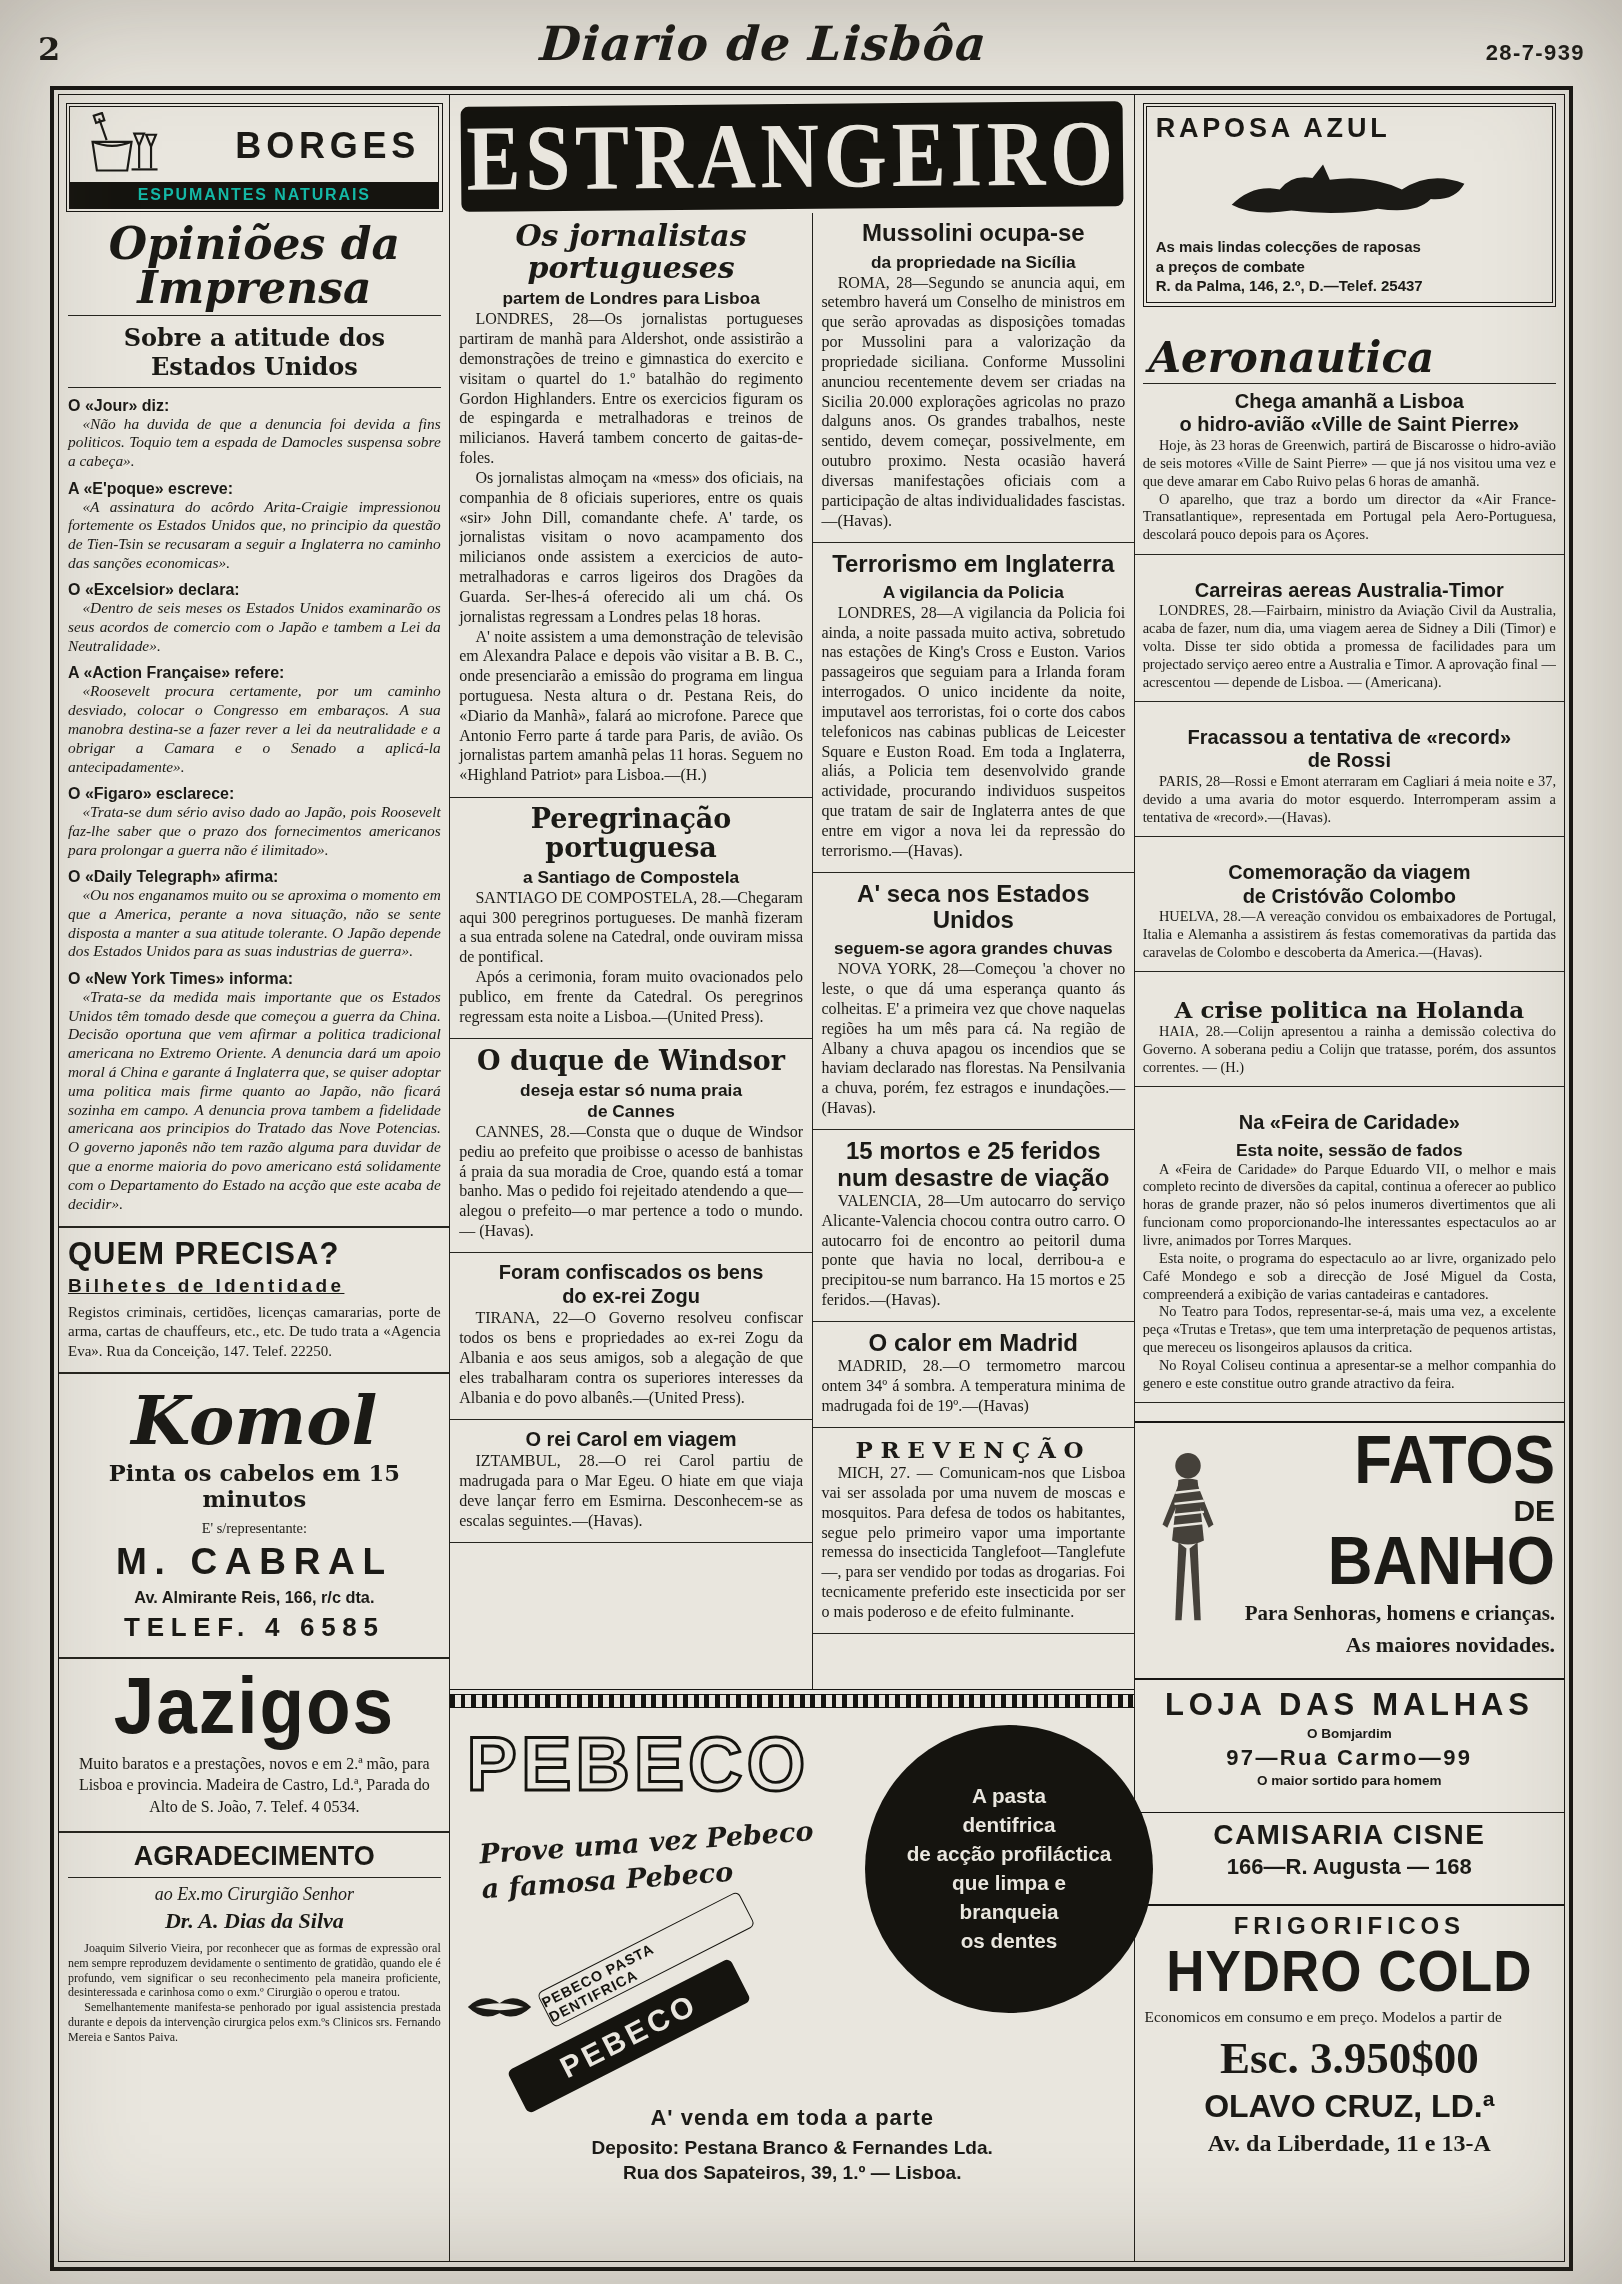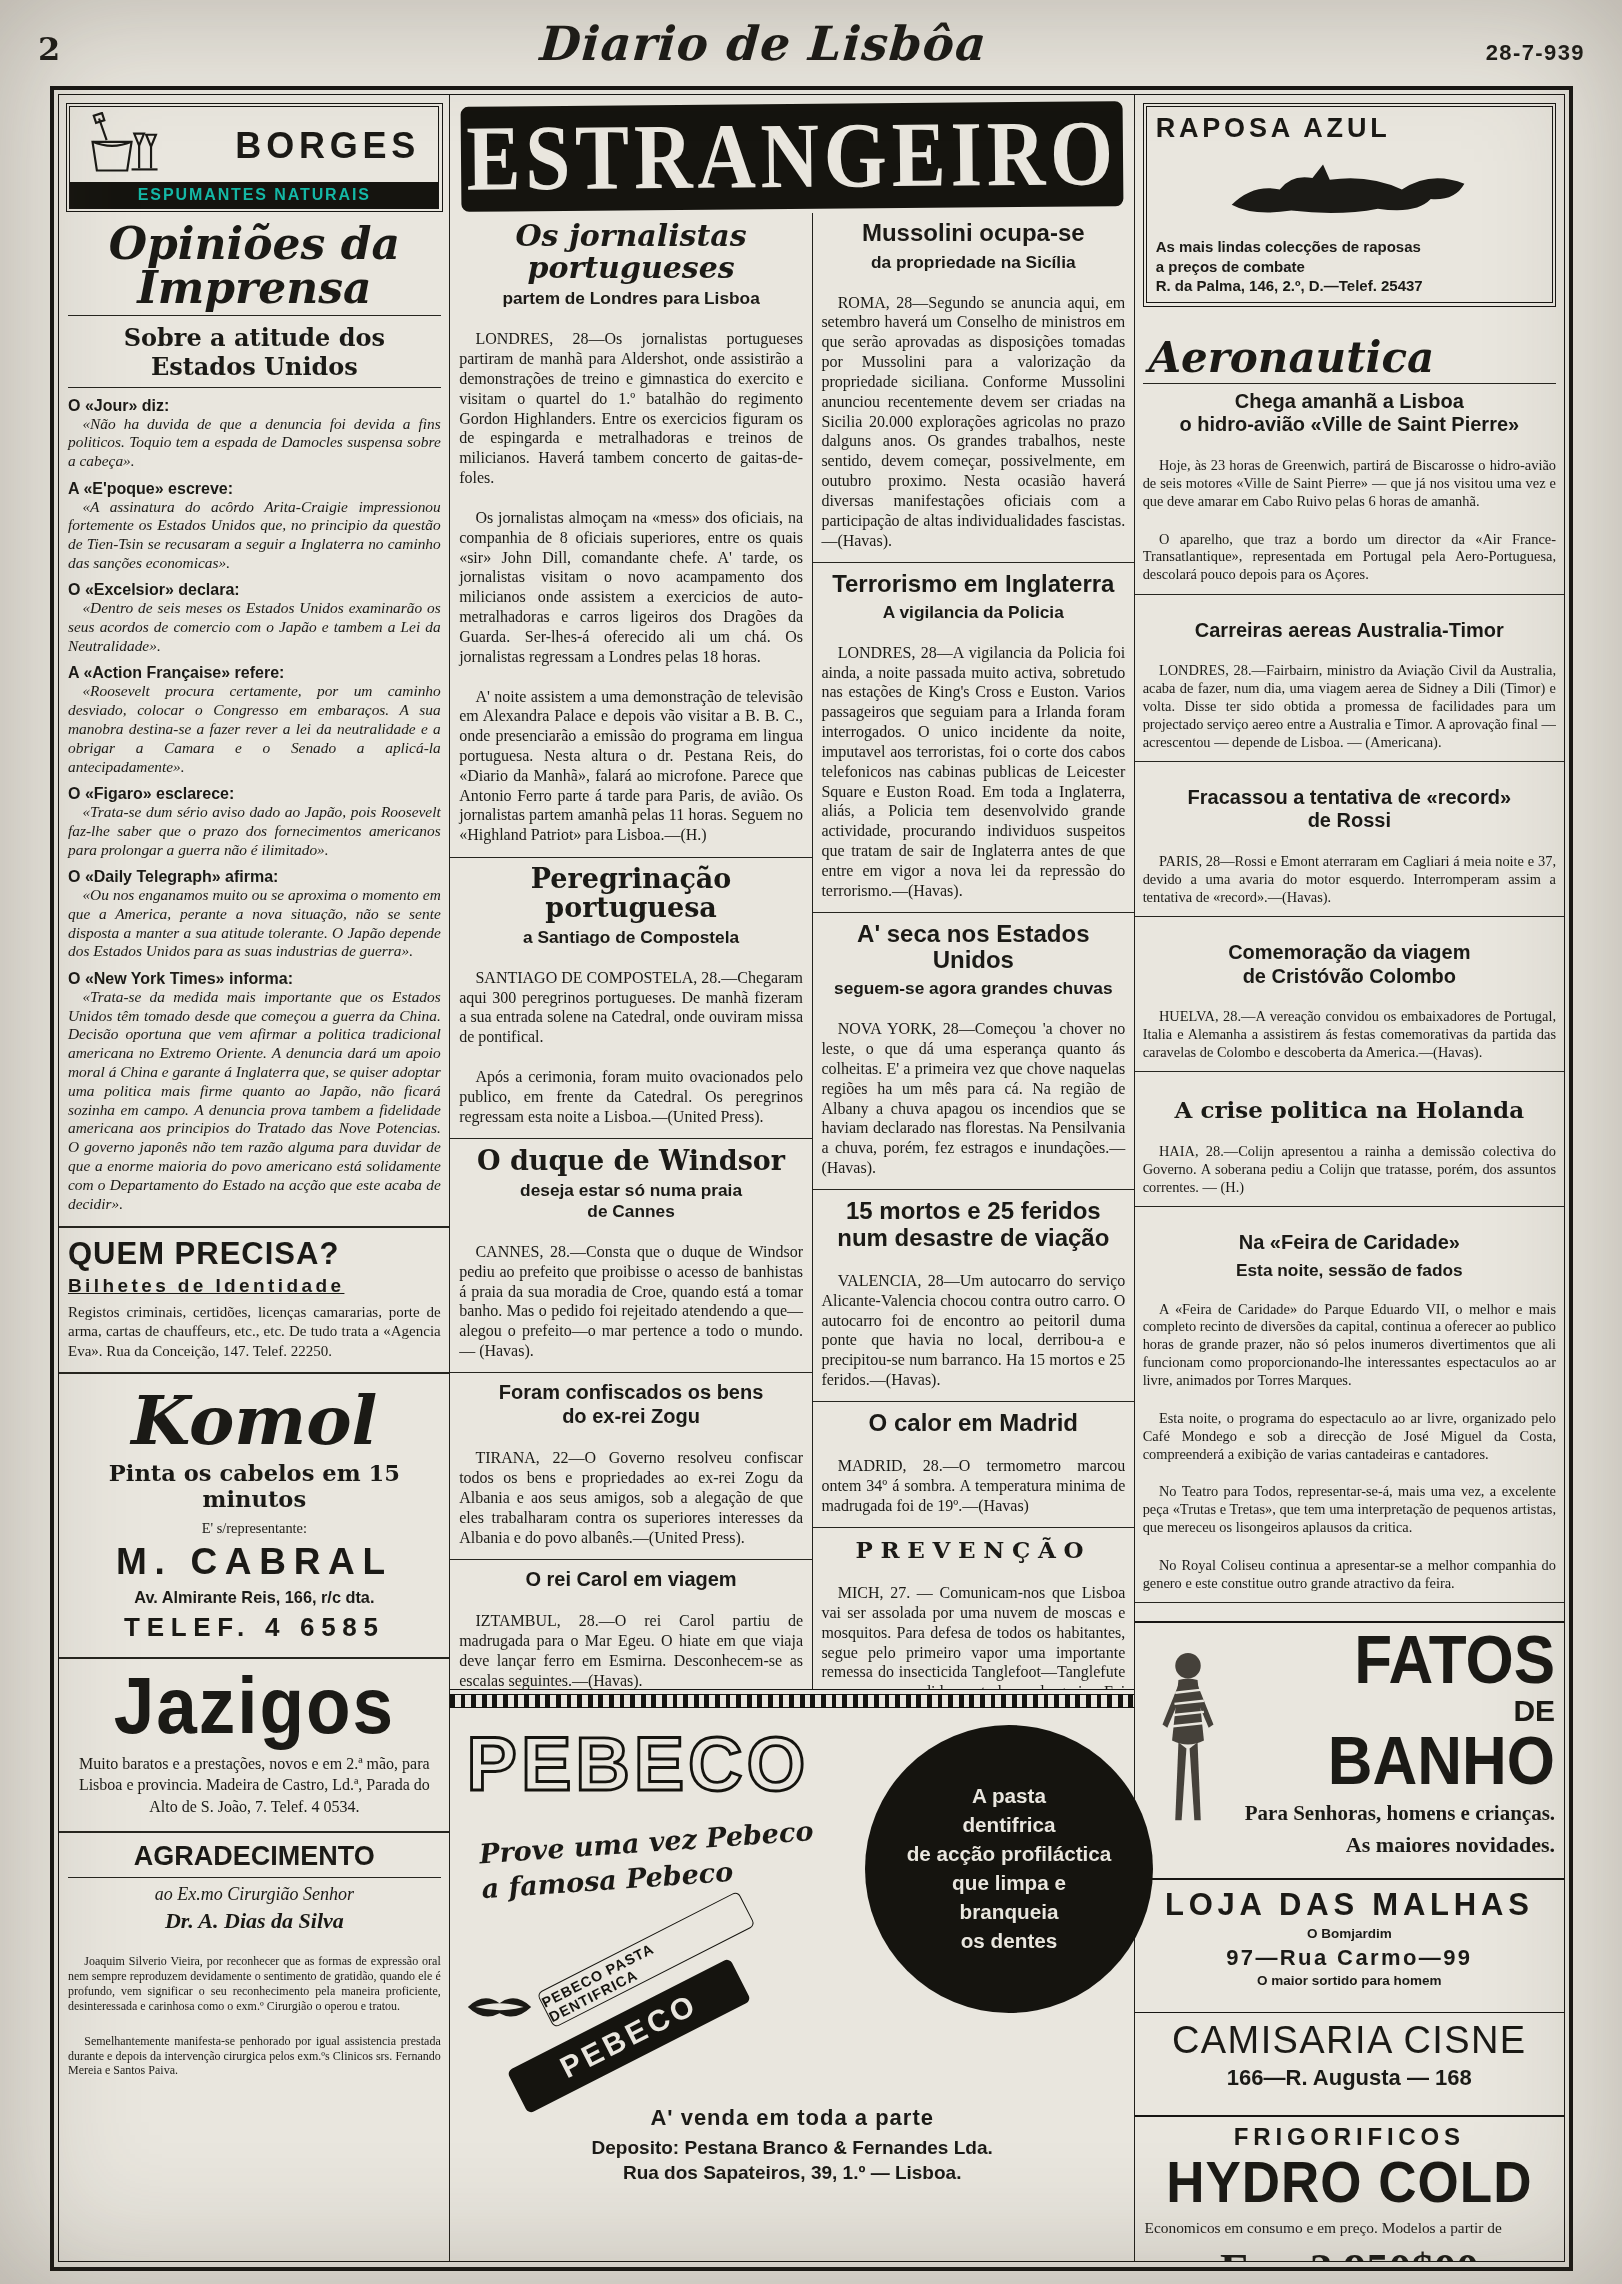--- a/index.html
+++ b/index.html
@@ -18,21 +18,21 @@
   .frame-inner { border:1.4px solid #171613; height:100%; display:flex; overflow:hidden; }
   .col { height:100%; overflow:hidden; }
   .col1 { width:26%; border-right:1.4px solid #22211c; display:flex; flex-direction:column; }
   .colgroup23 { width:45.5%; border-right:1.4px solid #22211c; display:flex; flex-direction:column; }
   .cols23 { display:flex; flex:1; overflow:hidden; }
   .col2 { width:53%; border-right:1px solid #22211c; }
   .col3 { width:47%; }
   .col4 { width:28.5%; display:flex; flex-direction:column;gap:18px; }
 
   .art { padding:7.7px 8.7px 11.5px; border-bottom:1.4px solid #26251f; }
-  .btx { font-size:16px; line-height:1.24; text-align:justify; text-indent:16.3px; margin-top:20px; }
+  .btx { font-size:16px; line-height:1.24; text-align:justify; text-indent:16.3px; margin-top:0; }
   .col4 .btx { font-size:14.4px; }
   .t-script { font-family:"DejaVu Serif",serif; font-style:italic; font-weight:bold; font-size:30px; text-align:center; line-height:1.05; }
   .t-serif { font-family:"DejaVu Serif",serif; font-weight:bold; font-size:27px; text-align:center; line-height:1.05; }
   .t-sans { font-family:"Liberation Sans",sans-serif; font-weight:bold; font-size:24px; text-align:center; line-height:1.1; white-space:pre-line; }
   .t-sub { font-family:"Liberation Sans",sans-serif; font-weight:bold; font-size:17.3px; text-align:center; margin-top:4.8px; white-space:pre-line; }
   .t-spaced { letter-spacing:7.7px; }
   .t-head4 { font-family:"Liberation Sans",sans-serif; font-weight:bold; font-size:20px; text-align:center; line-height:1.18; white-space:pre-line; }
   .t-serif4 { font-family:"DejaVu Serif",serif; font-weight:bold; font-size:23px; text-align:center; }
 
   
@@ -114,21 +114,21 @@
   .fatos-txt { flex:1; text-align:right; font-family:"Liberation Sans",sans-serif; font-weight:bold; line-height:.95; padding-right:3.8px; }
   .fatos-l1,.fatos-l3 { font-size:62px; transform:scaleY(1.12); }
   .fatos-l2 { font-size:30px; margin:6.7px 0; }
   .fatos-sub { font-family:"Liberation Serif",serif; font-size:21px; font-weight:bold; line-height:1.22; margin-top:10.6px; }
   .fatos-sub2 { font-family:"Liberation Serif",serif; font-size:22px; font-weight:bold; margin-top:7.7px; }
   .loja { border-top:2.4px solid #171613; text-align:center; padding:6.7px 3.8px 5.8px; font-family:"Liberation Sans",sans-serif; }
   .loja-title { font-weight:bold; font-size:31px; letter-spacing:4.8px; }
   .loja-note { font-weight:bold; font-size:13.5px; margin-top:2.9px; }
   .loja-addr { font-weight:bold; font-size:22px; letter-spacing:2.4px; margin-top:3.8px; }
   .camisaria { border-top:1.9px solid #171613; text-align:center; padding:5.8px 3.8px; font-family:"Liberation Sans",sans-serif; }
-  .camisaria-title { font-weight:normal; font-size:38px; letter-spacing:1.4px; }
+  .camisaria-title { font-weight:bold; font-size:28px; letter-spacing:1.4px; }
   .camisaria-addr { font-weight:bold; font-size:22px; margin-top:2.9px; }
   .hydro { border-top:2.4px solid #171613; text-align:center; padding:5.8px 5.8px 0; flex:1; }
   .hydro-kicker { font-family:"Liberation Sans",sans-serif; font-weight:bold; font-size:24px; letter-spacing:4.8px; }
   .hydro-brand { font-family:"Liberation Sans",sans-serif; font-weight:bold; font-size:53px; letter-spacing:1px; transform:scaleY(1.08); margin-top:1.9px; }
   .hydro-body { font-size:15.4px; text-align:justify; margin-top:5.8px; padding:0 3.8px; }
   .hydro-price { font-weight:bold; font-size:45px; margin-top:5.8px; }
   .hydro-dealer { font-family:"Liberation Sans",sans-serif; font-weight:bold; font-size:32px; margin-top:3.8px; }
   .hydro-addr { font-weight:bold; font-size:24px; margin-top:4.8px; }
 </style>
 </head>

